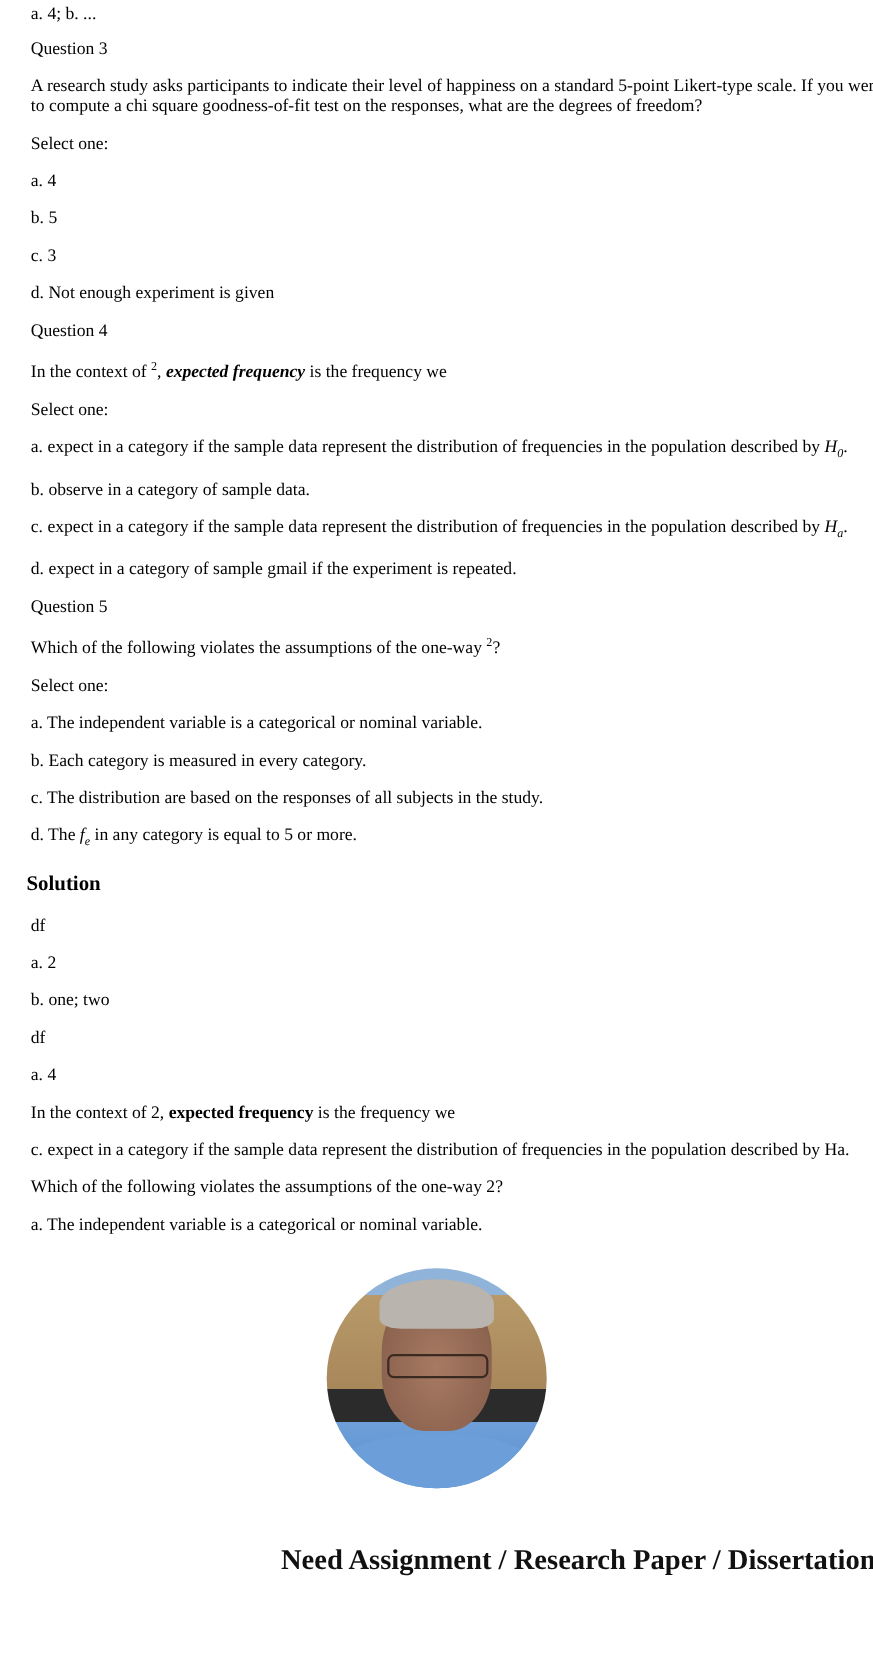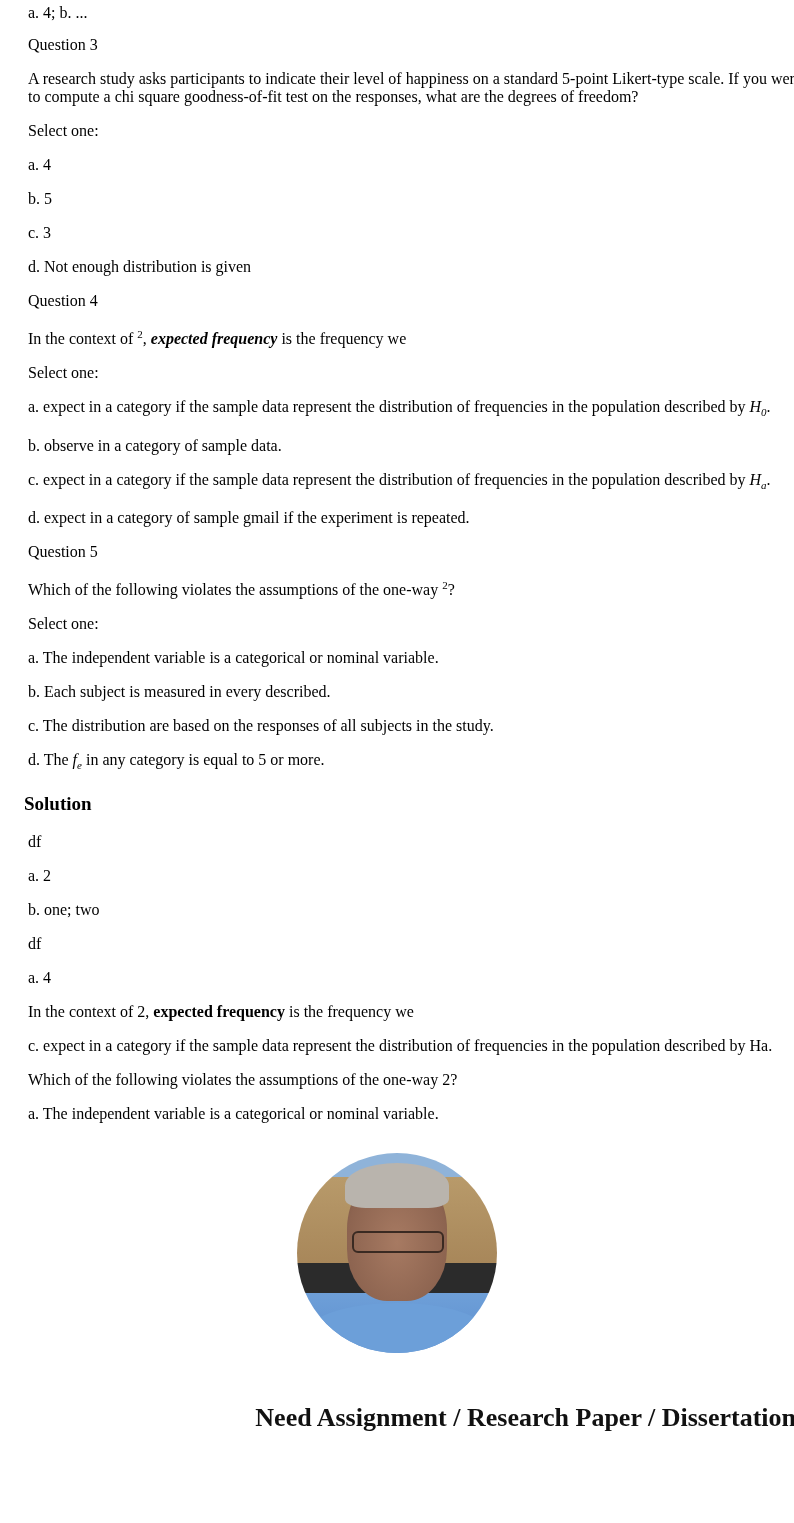--- a/index.html
+++ b/index.html
@@ -68,35 +68,35 @@
 <div class="content">
 
   <p class="partial">a. 4; b. ...</p>
 
   <p style="top:20px">Question 3</p>
   <p class="wrap" style="top:54px">A research study asks participants to indicate their level of happiness on a standard 5-point Likert-type scale. If you were to compute a chi square goodness-of-fit test on the responses, what are the degrees of freedom?</p>
   <p style="top:106px">Select one:</p>
   <p style="top:140px">a. 4</p>
   <p style="top:174px">b. 5</p>
   <p style="top:208px">c. 3</p>
-  <p style="top:242px">d. Not enough distribution is given</p>
+  <p style="top:242px">d. Not enough experiment is given</p>
 
   <p style="top:276px">Question 4</p>
   <p style="top:314px"><span>In the context of </span><sup>2</sup><span>, </span><b><i>expected frequency</i></b><span> is the frequency we</span></p>
   <p style="top:348px">Select one:</p>
   <p style="top:382px"><span>a. expect in a category if the sample data represent the distribution of frequencies in the population described by </span><i>H</i><sub><i>0</i></sub><span>.</span></p>
   <p style="top:421px">b. observe in a category of sample data.</p>
   <p style="top:455px"><span>c. expect in a category if the sample data represent the distribution of frequencies in the population described by </span><i>H</i><sub><i>a</i></sub><span>.</span></p>
   <p style="top:493px">d. expect in a category of sample gmail if the experiment is repeated.</p>
 
   <p style="top:527px">Question 5</p>
   <p style="top:565px"><span>Which of the following violates the assumptions of the one-way </span><sup>2</sup><span>?</span></p>
   <p style="top:599px">Select one:</p>
   <p style="top:633px">a. The independent variable is a categorical or nominal variable.</p>
-  <p style="top:667px">b. Each subject is measured in every described.</p>
+  <p style="top:667px">b. Each category is measured in every category.</p>
   <p style="top:701px">c. The distribution are based on the responses of all subjects in the study.</p>
   <p style="top:735px"><span>d. The </span><i>f</i><sub><i>e</i></sub><span> in any category is equal to 5 or more.</span></p>
 
   <h3 style="top:777px">Solution</h3>
   <p style="top:817px">df</p>
   <p style="top:851px">a. 2</p>
   <p style="top:885px">b. one; two</p>
   <p style="top:919px">df</p>
   <p style="top:953px">a. 4</p>
   <p style="top:987px"><span>In the context of 2, </span><b>expected frequency</b><span> is the frequency we</span></p>

